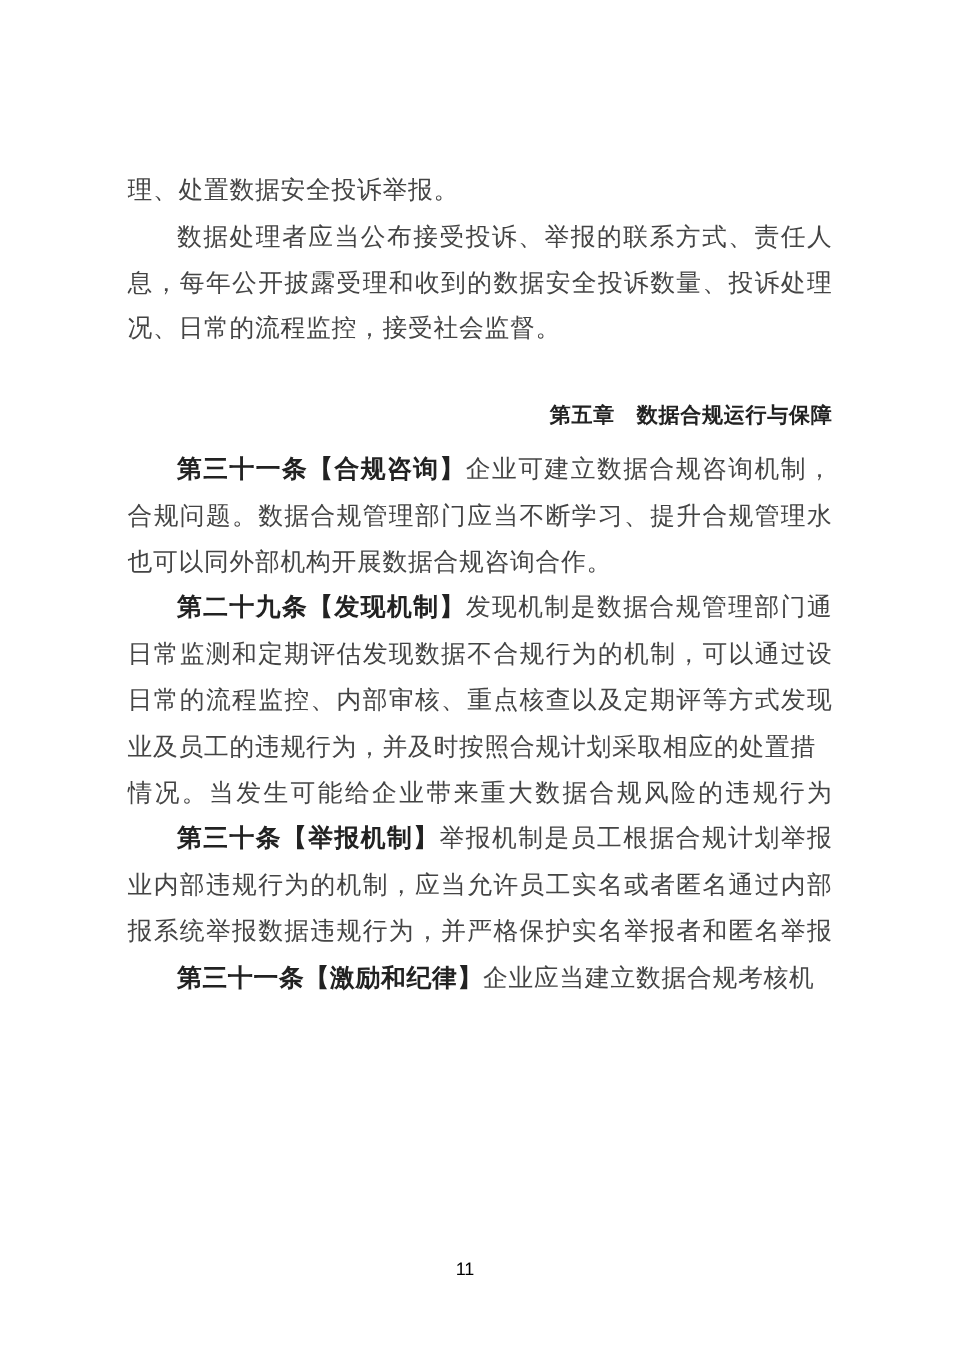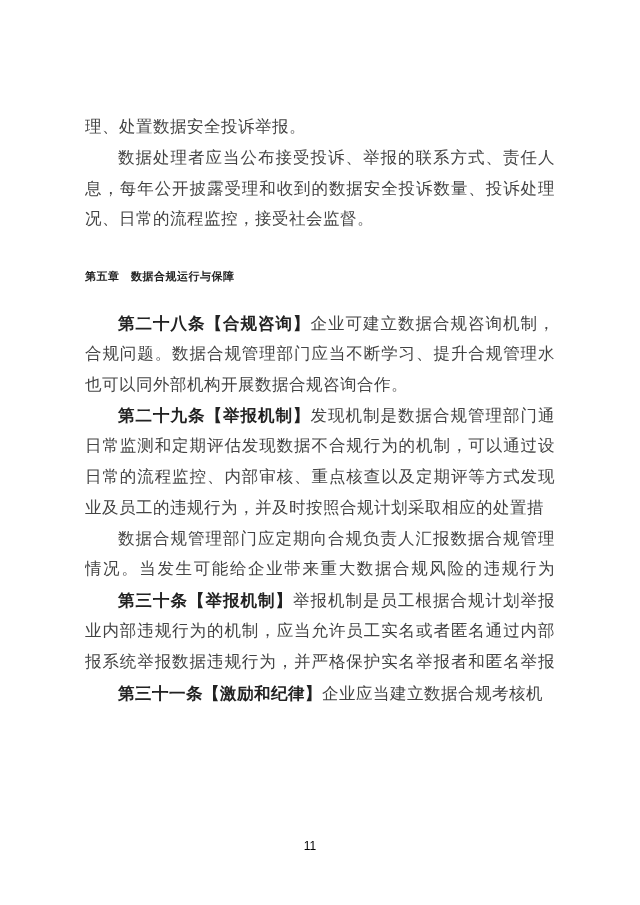--- a/index.html
+++ b/index.html
@@ -42,26 +42,26 @@
   .line.indent {
     text-indent: 2em;
   }
   .line b, .heading {
     font-family: "Liberation Sans", sans-serif;
     font-weight: 700;
     color: #222222;
     text-align: center;
   }
   .heading {
-    font-size: 11px;
+    font-size: 14px;
     line-height: 30.8px;
     height: 30.8px;
-    text-align: left;
+    text-align: right;
     margin-top: 26px;
-    margin-bottom: 16px;
+    margin-bottom: 6px;
     letter-spacing: 0.5px;
   }
   .page-number {
     position: absolute;
     bottom: 52px;
     left: 0;
     width: 100%;
     text-align: center;
     font-size: 12px;
     color: #000000;
@@ -76,32 +76,31 @@
       <div class="paragraph">
         <div class="line"><span>理、处置数据安全投诉举报。</span></div>
       </div>
       <div class="paragraph">
         <div class="line fill indent"><span>数据处理者应当公布接受投诉、举报的联系方式、责任人信</span></div>
         <div class="line fill"><span>息，每年公开披露受理和收到的数据安全投诉数量、投诉处理情</span></div>
         <div class="line"><span>况、日常的流程监控，接受社会监督。</span></div>
       </div>
       <div class="heading">第五章　数据合规运行与保障</div>
       <div class="paragraph">
-        <div class="line fill indent"><b>第二十八条【合规咨询】</b><span>企业可建立数据合规咨询机制，管</span></div>
+        <div class="line fill indent"><b>第三十一条【合规咨询】</b><span>企业可建立数据合规咨询机制，管</span></div>
         <div class="line fill"><span>合规问题。数据合规管理部门应当不断学习、提升合规管理水平，</span></div>
         <div class="line"><span>也可以同外部机构开展数据合规咨询合作。</span></div>
       </div>
       <div class="paragraph">
-        <div class="line fill indent"><b>第二十九条【举报机制】</b><span>发现机制是数据合规管理部门通过</span></div>
+        <div class="line fill indent"><b>第二十九条【发现机制】</b><span>发现机制是数据合规管理部门通过</span></div>
         <div class="line fill"><span>日常监测和定期评估发现数据不合规行为的机制，可以通过设置</span></div>
         <div class="line fill"><span>日常的流程监控、内部审核、重点核查以及定期评等方式发现企</span></div>
         <div class="line"><span>业及员工的违规行为，并及时按照合规计划采取相应的处置措施。</span></div>
       </div>
       <div class="paragraph">
-        <div class="line fill indent"><span>数据合规管理部门应定期向合规负责人汇报数据合规管理</span></div>
         <div class="line fill"><span>情况。当发生可能给企业带来重大数据合规风险的违规行为时，</span></div>
       </div>
       <div class="paragraph">
         <div class="line fill indent"><b>第三十条【举报机制】</b><span>举报机制是员工根据合规计划举报企</span></div>
         <div class="line fill"><span>业内部违规行为的机制，应当允许员工实名或者匿名通过内部举</span></div>
         <div class="line fill"><span>报系统举报数据违规行为，并严格保护实名举报者和匿名举报者</span></div>
       </div>
       <div class="paragraph">
         <div class="line indent"><b>第三十一条【激励和纪律】</b><span>企业应当建立数据合规考核机制，</span></div>
       </div>

